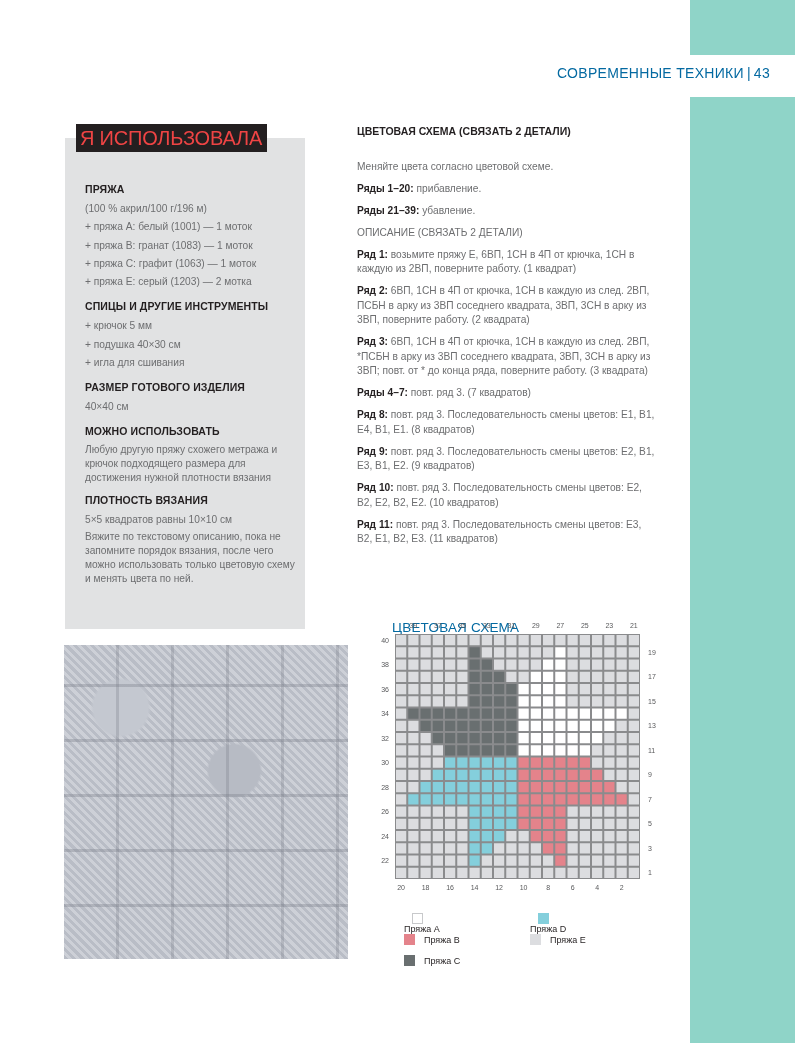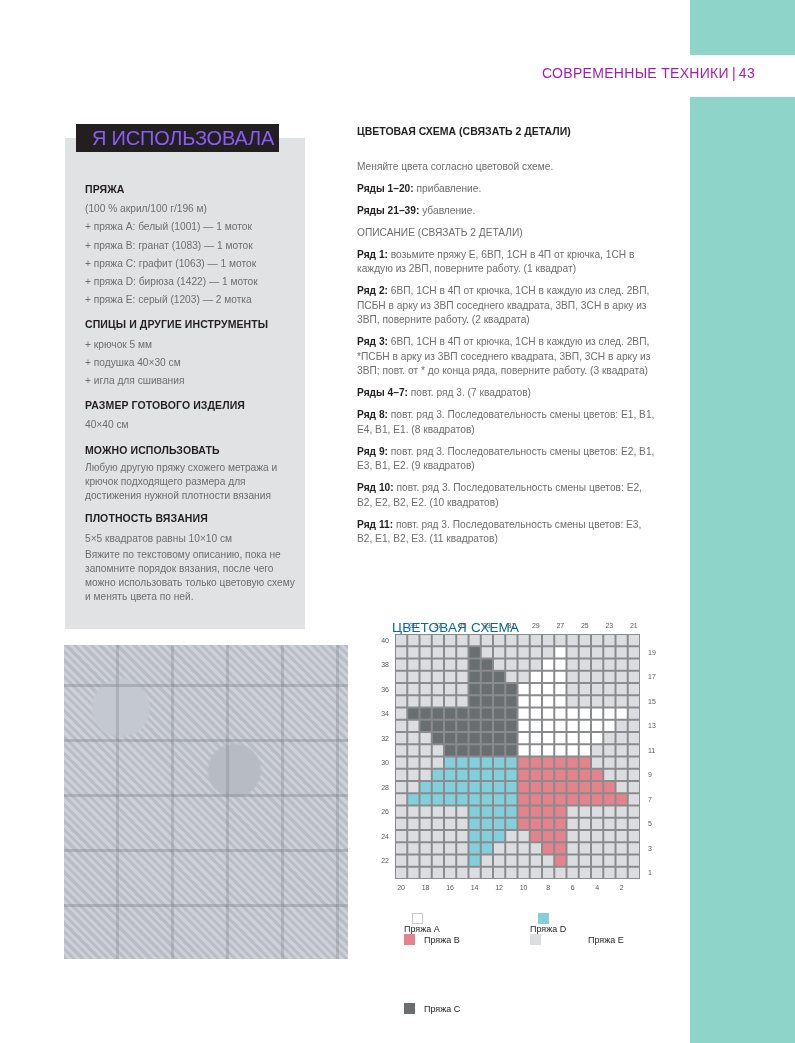--- a/index.html
+++ b/index.html
@@ -1,26 +1,26 @@
 <!DOCTYPE html>
 <html><head>
 <meta charset="utf-8">
 <style>
   html, body { margin:0; padding:0; }
   body { width:795px; height:1043px; position:relative; background:#ffffff; overflow:hidden;
          font-family:"Liberation Sans", sans-serif; color:#58595b; }
   .teal-strip { position:absolute; left:690px; top:0; width:105px; height:1043px; background:#8fd4c8; }
   .teal-gap { position:absolute; left:690px; top:55px; width:105px; height:42px; background:#ffffff; }
-  .running-head { position:absolute; left:542px; top:65px; font-size:14px; letter-spacing:0.3px; color:#a21caf; }
+  .running-head { position:absolute; left:557px; top:65px; font-size:14px; letter-spacing:0.3px; color:#0369a1; }
   .running-head .sep { margin:0 3px; }
 
   
   .sidebar { position:absolute; left:65px; top:138px; width:240px; height:491px; background:#e1e2e3; }
-  .sidebar-title { position:absolute; left:76px; top:124px; background:#231f20; color:#8b5cf6; font-size:20px;
-                   padding:2px 5px 2px 16px; letter-spacing:-0.2px; line-height:24px; }
+  .sidebar-title { position:absolute; left:76px; top:124px; background:#231f20; color:#ef4444; font-size:20px;
+                   padding:2px 5px 2px 4px; letter-spacing:-0.2px; line-height:24px; }
   .sb-content { position:absolute; left:85px; top:164px; width:215px; font-size:10.2px; line-height:18.2px; color:#6d6e70; }
   .sb-h { font-weight:bold; color:#231f20; font-size:10.5px; margin-top:6px; margin-bottom:2px; letter-spacing:0.1px; }
   .sb-h:first-child { margin-top:16px; }
   .sb-line { white-space:nowrap; }
   .sb-para { line-height:14.2px; margin-bottom:3px; }
 
   .photo { position:absolute; left:64px; top:645px; width:284px; height:314px;
            background:
              radial-gradient(circle at 20% 20%, #c4c8d0 0 8%, transparent 9%),
              radial-gradient(circle at 60% 40%, #b7bbc4 0 10%, transparent 11%),
@@ -56,21 +56,20 @@
 
 <div class="sidebar"></div>
 <div class="sidebar-title">Я ИСПОЛЬЗОВАЛА</div>
 <div class="sb-content">
   <div class="sb-h">ПРЯЖА</div>
   <div id="yarn-lines">
       <div class="sb-line">(100 % акрил/100 г/196 м)</div>
       <div class="sb-line">+ пряжа A: белый (1001) — 1 моток</div>
       <div class="sb-line">+ пряжа B: гранат (1083) — 1 моток</div>
       <div class="sb-line">+ пряжа C: графит (1063) — 1 моток</div>
-      <div class="sb-line">+ пряжа D: бирюза (1422) — 1 моток</div>
       <div class="sb-line">+ пряжа E: серый (1203) — 2 мотка</div>
     </div>
   <div class="sb-h">СПИЦЫ И ДРУГИЕ ИНСТРУМЕНТЫ</div>
   <div id="tools-lines">
       <div class="sb-line">+ крючок 5 мм</div>
       <div class="sb-line">+ подушка 40×30 см</div>
       <div class="sb-line">+ игла для сшивания</div>
     </div>
   <div class="sb-h">РАЗМЕР ГОТОВОГО ИЗДЕЛИЯ</div>
   <div class="sb-line">40×40 см</div>
@@ -551,25 +550,25 @@
   </svg>
 <div class="legend" id="legend">
     <div class="legend-item" style="left: 0px; top: 0px; flex-direction: column;">
       <span class="swatch" style="background: rgb(255, 255, 255); border: 1px solid rgb(200, 201, 203);"></span>
       <span>Пряжа A</span>
     </div>
     <div class="legend-item" style="left: 0px; top: 21px;">
       <span class="swatch" style="background: rgb(228, 131, 139);"></span>
       <span>Пряжа B</span>
     </div>
-    <div class="legend-item" style="left: 0px; top: 42px; margin-top: 48px;">
+    <div class="legend-item" style="left: 0px; top: 42px;">
       <span class="swatch" style="background: rgb(105, 111, 112);"></span>
       <span>Пряжа C</span>
     </div>
     <div class="legend-item" style="left: 126px; top: 0px; flex-direction: column;">
       <span class="swatch" style="background: rgb(132, 207, 220);"></span>
       <span>Пряжа D</span>
     </div>
-    <div class="legend-item" style="left: 126px; top: 21px; gap: 38px;">
+    <div class="legend-item" style="left: 126px; top: 21px;">
       <span class="swatch" style="background: rgb(220, 221, 224);"></span>
       <span>Пряжа E</span>
     </div>
   </div>
 
 </body></html>

